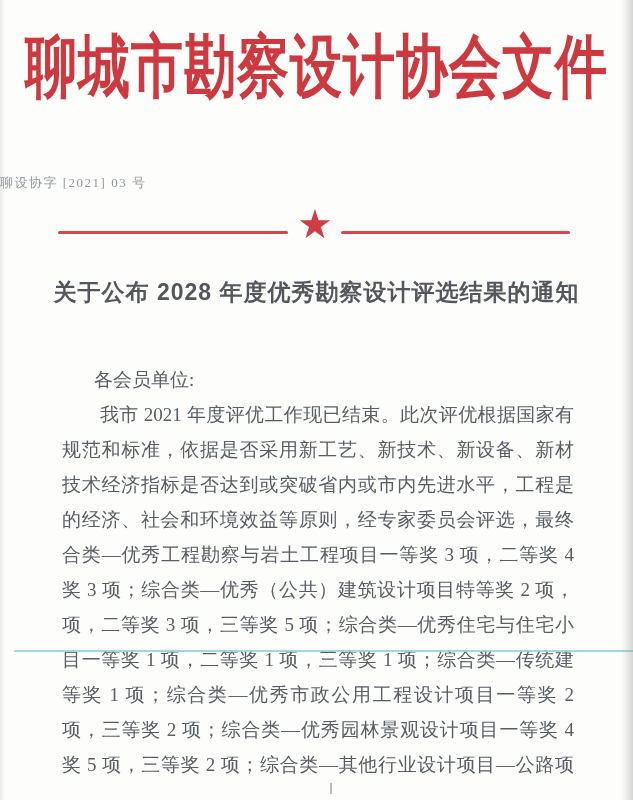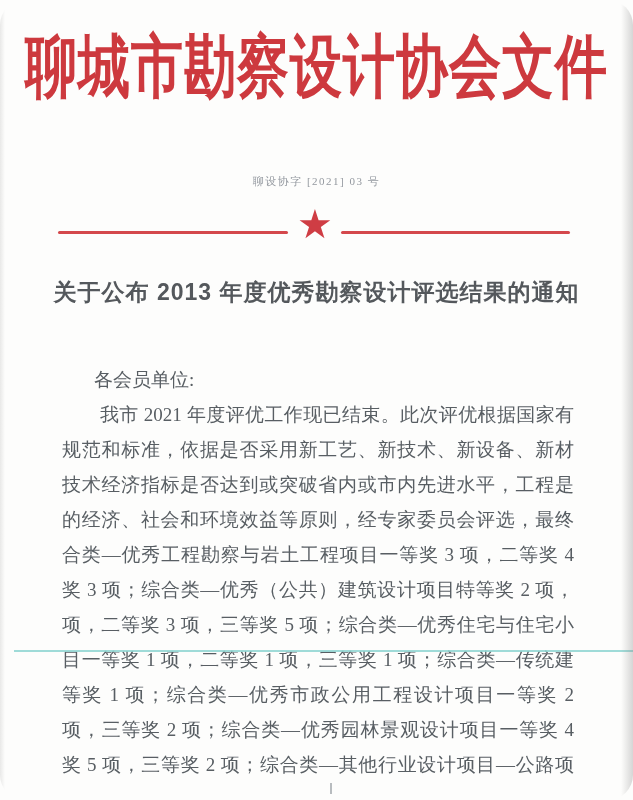--- a/index.html
+++ b/index.html
@@ -7,21 +7,20 @@
     padding: 0;
     background: #fdfdfc;
   }
   .page {
     position: relative;
     width: 633px;
     height: 800px;
     background: #fdfdfc;
     overflow: hidden;
     font-family: "Liberation Serif", serif;
-    border-radius: 25px;
   }
   
   .org-title {
     position: absolute;
     top: 21px;
     left: 0;
     width: 100%;
     text-align: center;
     font-family: "Liberation Sans", sans-serif;
     font-weight: 900;
@@ -31,22 +30,22 @@
     transform: scaleY(1.32);
     transform-origin: center top;
     white-space: nowrap;
   }
   
   .doc-number {
     position: absolute;
     top: 174px;
     left: 0;
     width: 100%;
-    text-align: center;
-    font-size: 11px;
+    text-align: left;
+    font-size: 13px;
     letter-spacing: 1.5px;
     color: #93989f;
   }
   
   .rule {
     position: absolute;
     top: 231px;
     height: 3px;
     background: #d4484c;
     border-radius: 2px;
@@ -148,21 +147,21 @@
 <div class="page">
 
   <div class="org-title">聊城市勘察设计协会文件</div>
 
   <div class="doc-number">聊设协字 [2021] 03 号</div>
 
   <div class="rule rule-left"></div>
   <div class="star">★</div>
   <div class="rule rule-right"></div>
 
-  <h1 class="notice-title">关于公布 2013 年度优秀勘察设计评选结果的通知</h1>
+  <h1 class="notice-title">关于公布 2028 年度优秀勘察设计评选结果的通知</h1>
 
   <div class="body-block">
     <div class="salutation">各会员单位:</div>
     <div class="bline indent">我市 2021 年度评优工作现已结束。此次评优根据国家有关政策、</div>
     <div class="bline">规范和标准，依据是否采用新工艺、新技术、新设备、新材料，各项</div>
     <div class="bline">技术经济指标是否达到或突破省内或市内先进水平，工程是否有显著</div>
     <div class="bline">的经济、社会和环境效益等原则，经专家委员会评选，最终评选出综</div>
     <div class="bline">合类—优秀工程勘察与岩土工程项目一等奖 3 项，二等奖 4 项，三等</div>
     <div class="bline">奖 3 项；综合类—优秀（公共）建筑设计项目特等奖 2 项，一等奖 3</div>
     <div class="bline">项，二等奖 3 项，三等奖 5 项；综合类—优秀住宅与住宅小区设计项</div>

